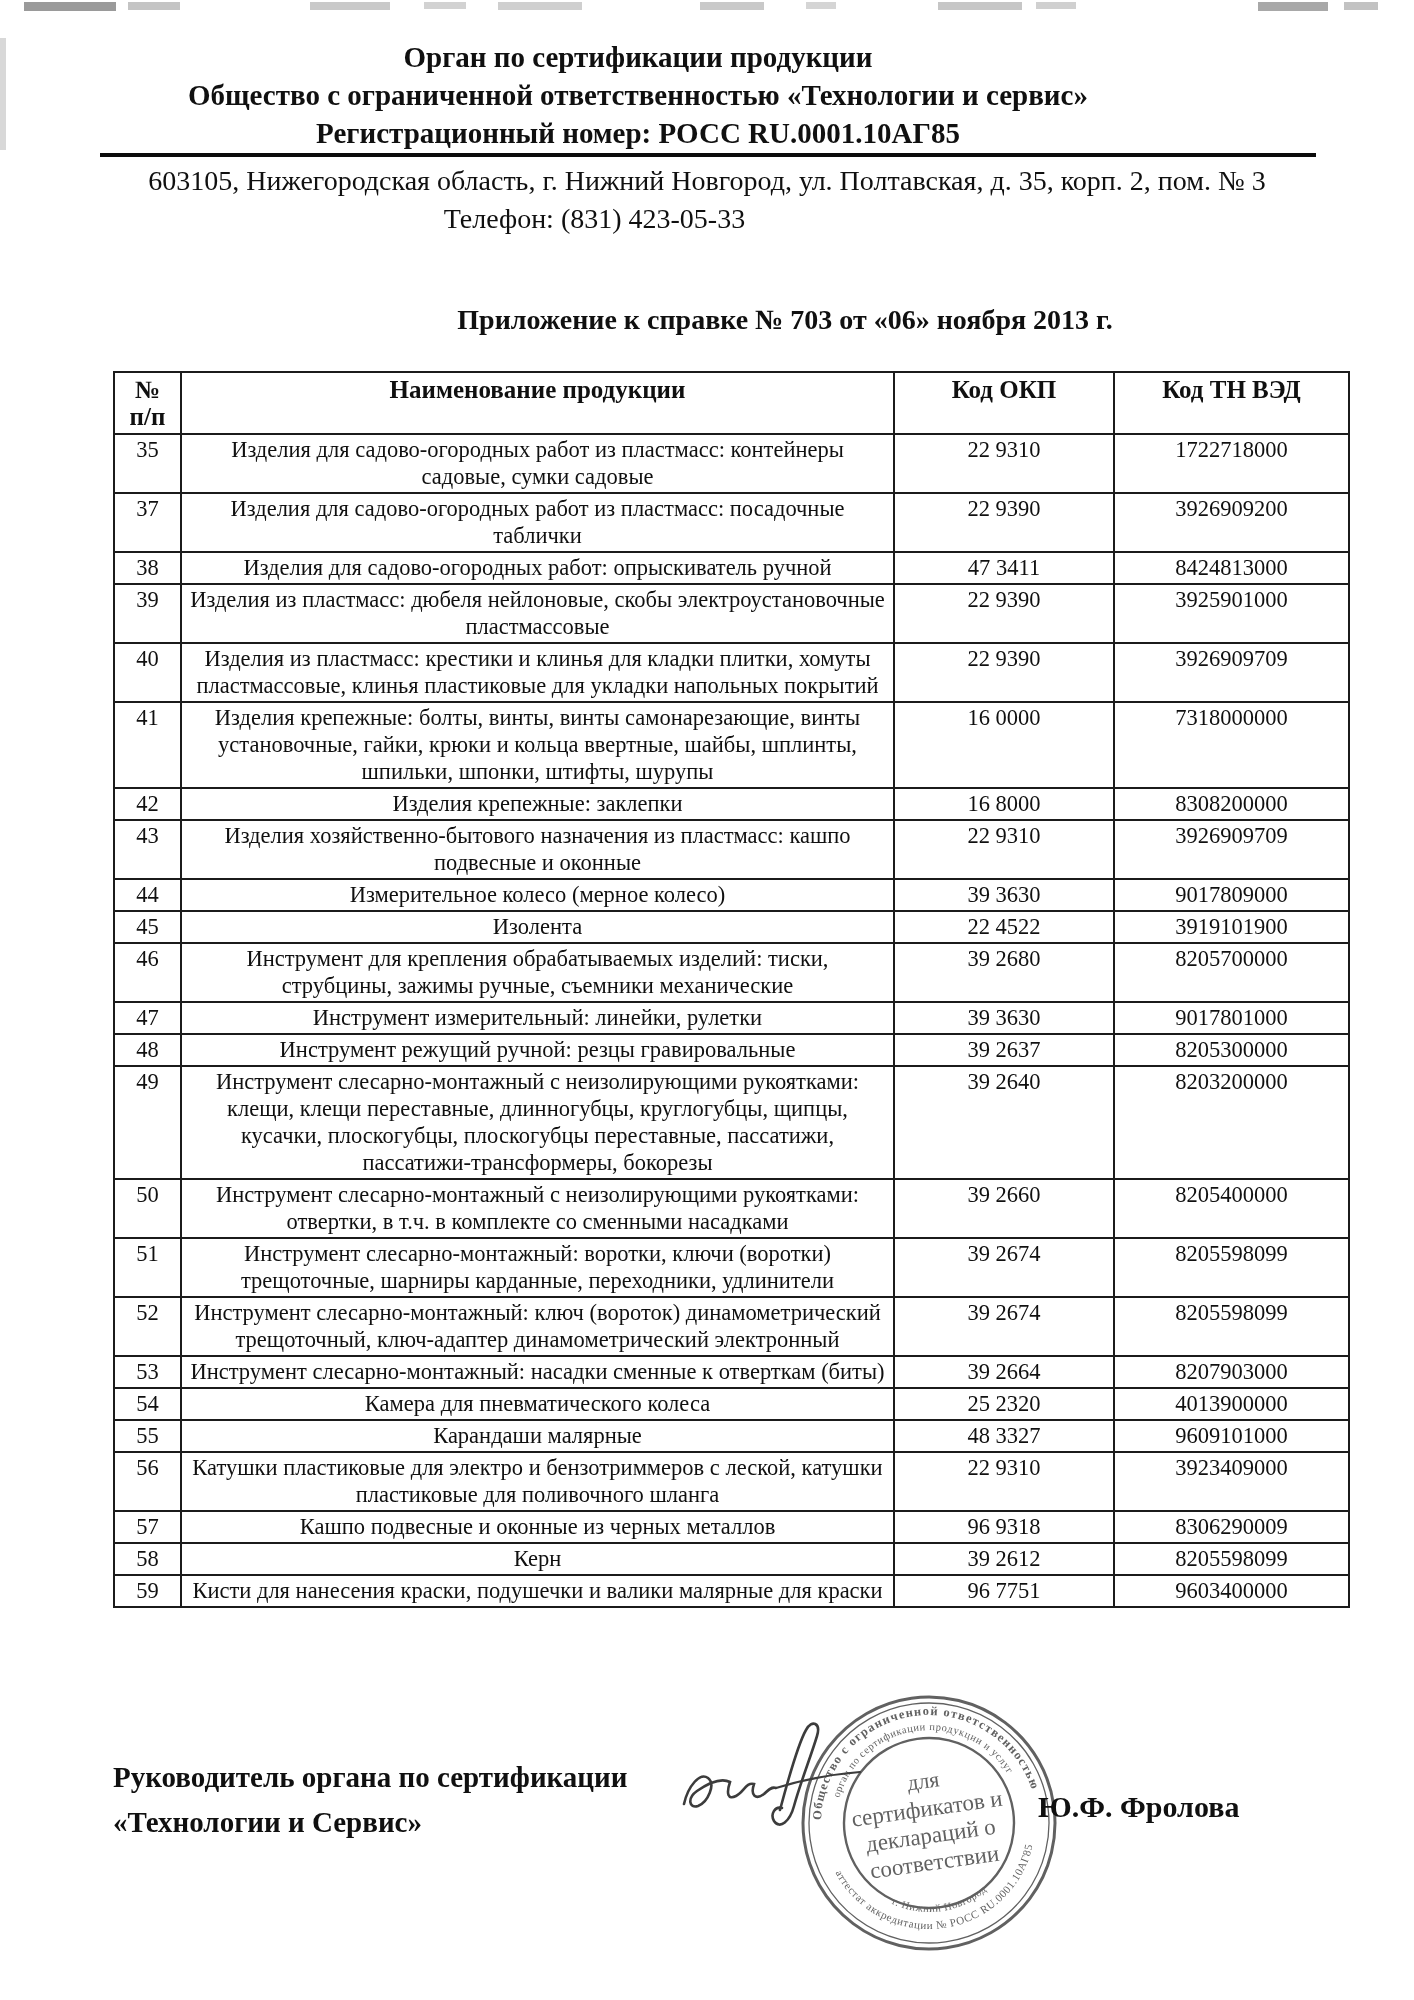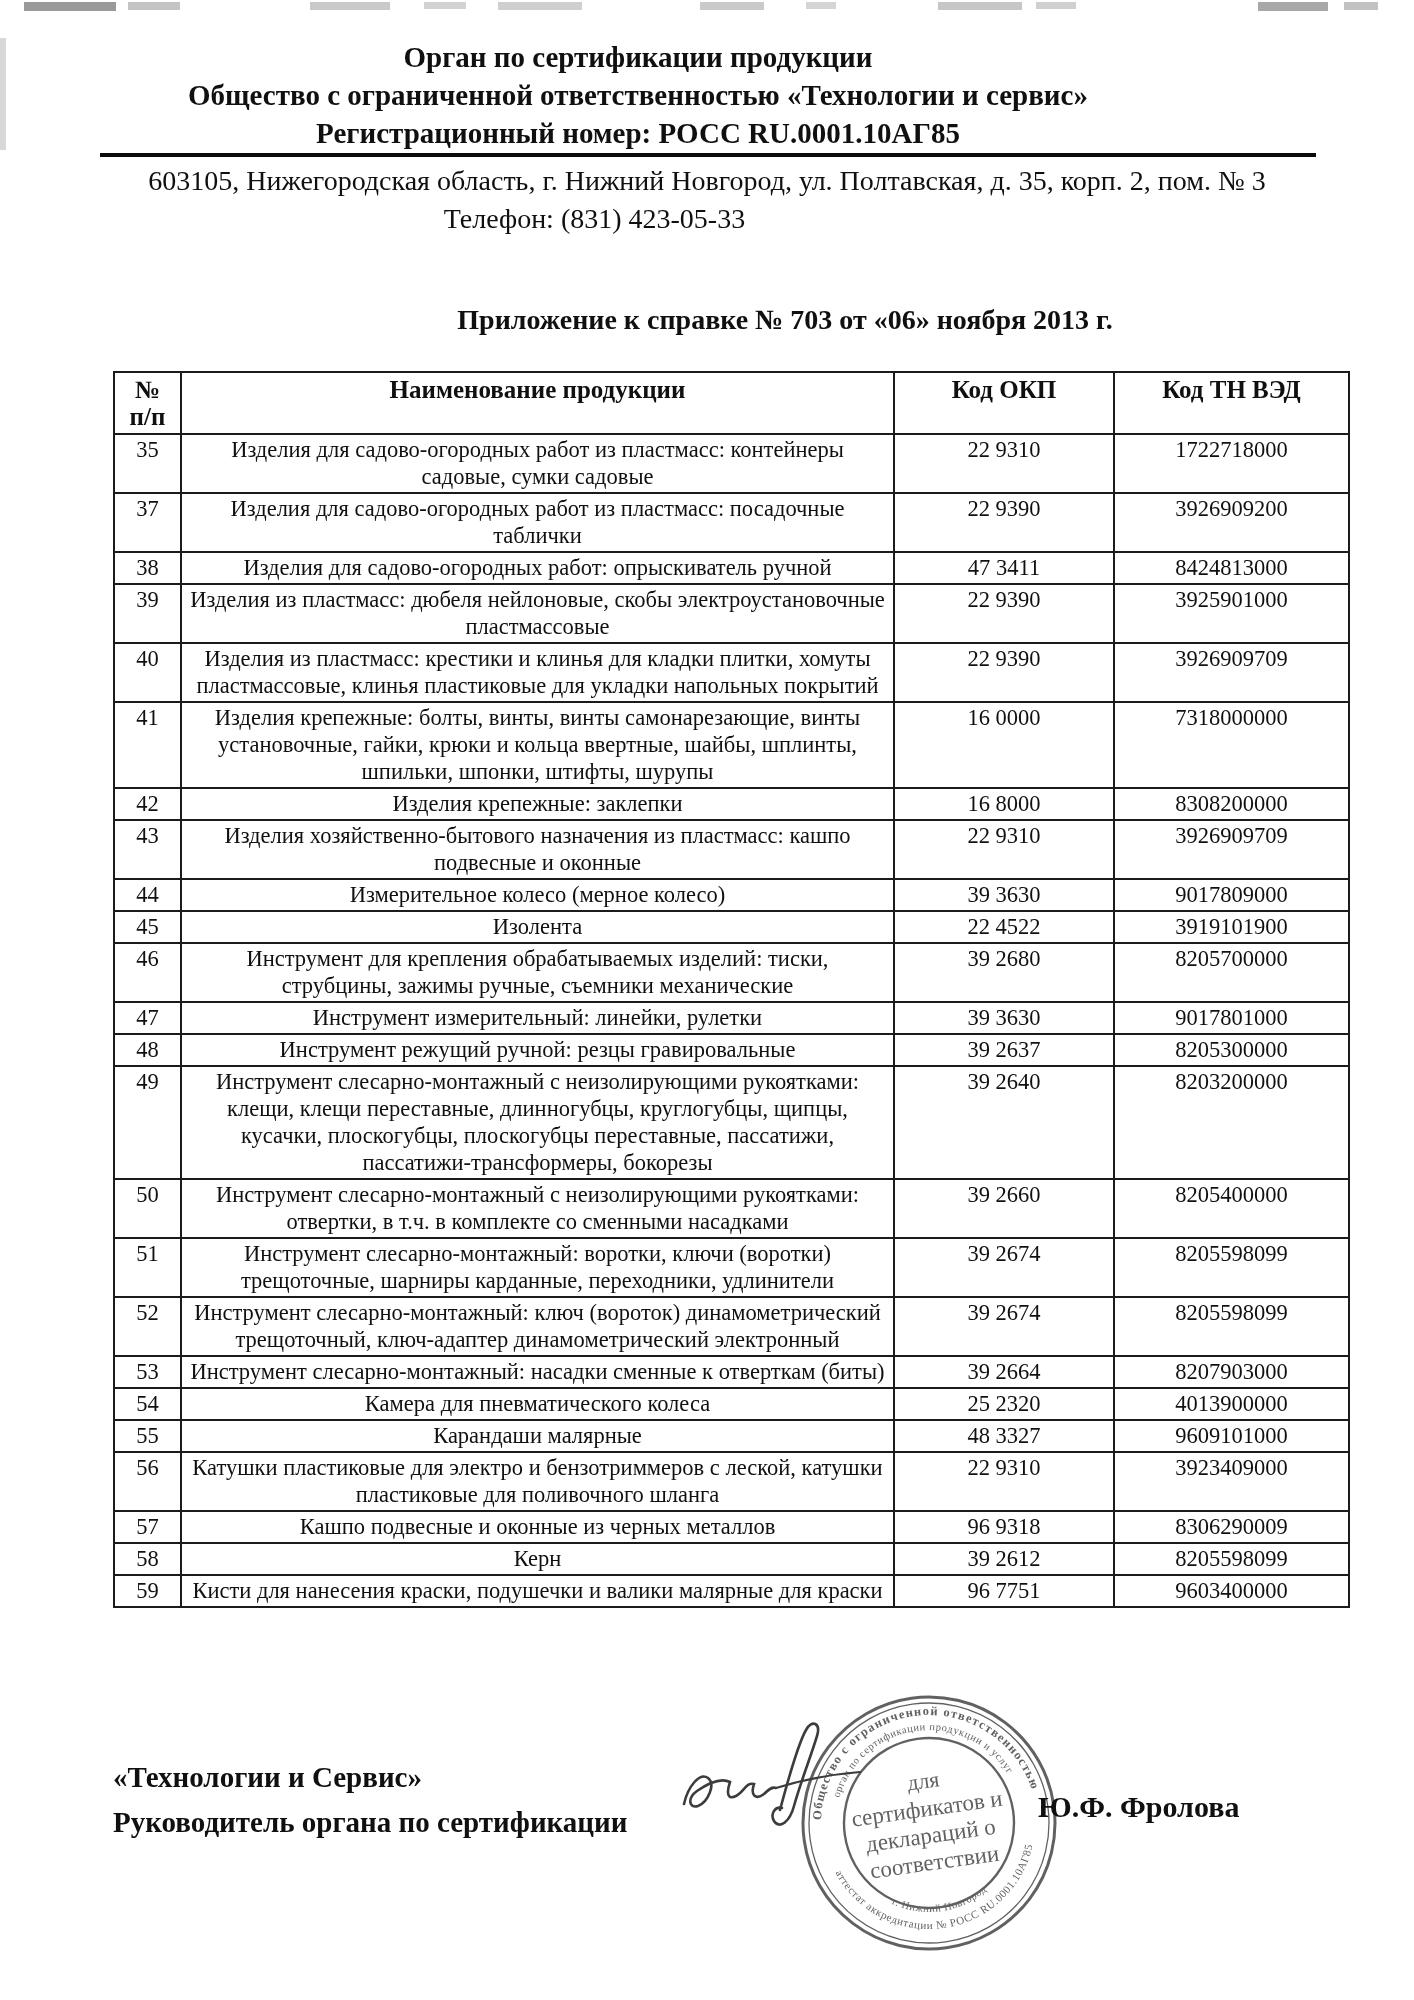--- a/index.html
+++ b/index.html
@@ -276,22 +276,22 @@
         <tr>
           <td>59</td>
           <td>Кисти для нанесения краски, подушечки и валики малярные для краски</td>
           <td>96 7751</td>
           <td>9603400000</td>
         </tr>
       </tbody>
   </table>
 
   <div class="sign-title">
+    <div>Руководитель органа по сертификации</div>
     <div>«Технологии и Сервис»</div>
-    <div>Руководитель органа по сертификации</div>
   </div>
 
   <svg class="stamp" viewBox="0 0 270 270">
     <defs>
       <path id="ringTop" d="M 27,135 A 108,108 0 1 1 243,135"></path>
       <path id="ringBot" d="M 29,135 A 106,106 0 0 0 241,135"></path>
       <path id="ringTop2" d="M 42,135 A 93,93 0 1 1 228,135"></path>
       <path id="ringBot2" d="M 46,135 A 89,89 0 0 0 224,135"></path>
     </defs>
     <circle cx="135" cy="135" r="126" fill="none" stroke="#4a4a4a" stroke-width="3"></circle>

